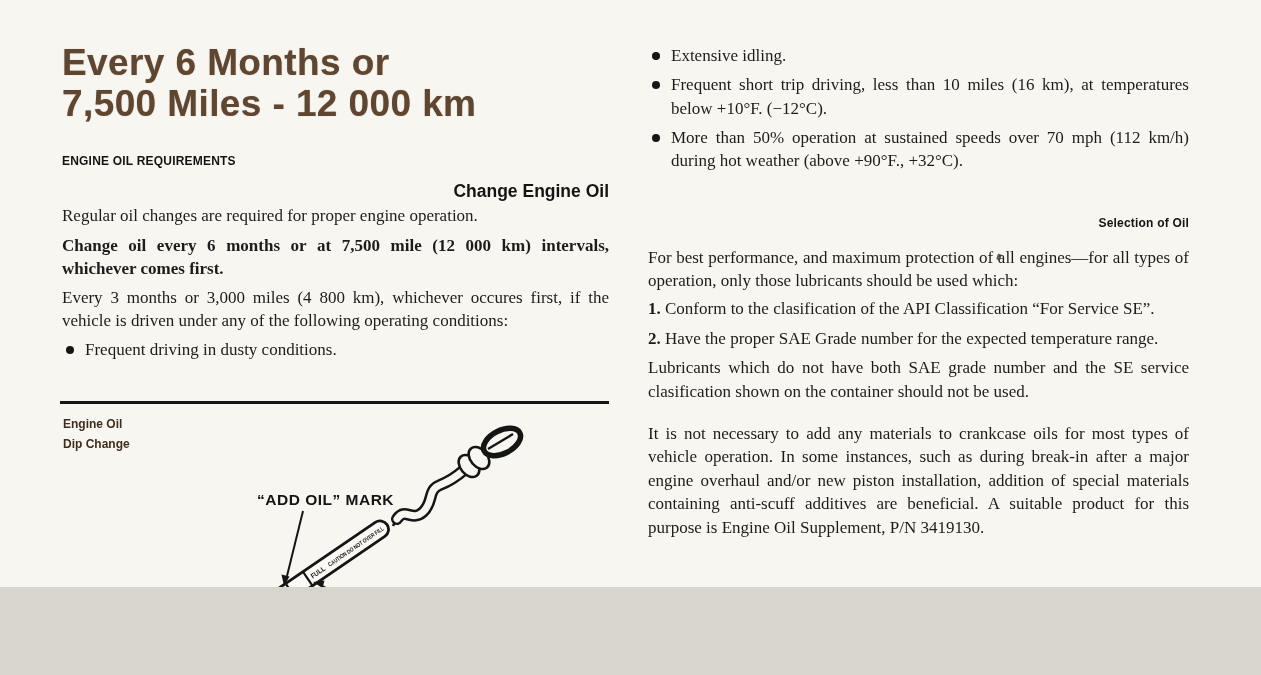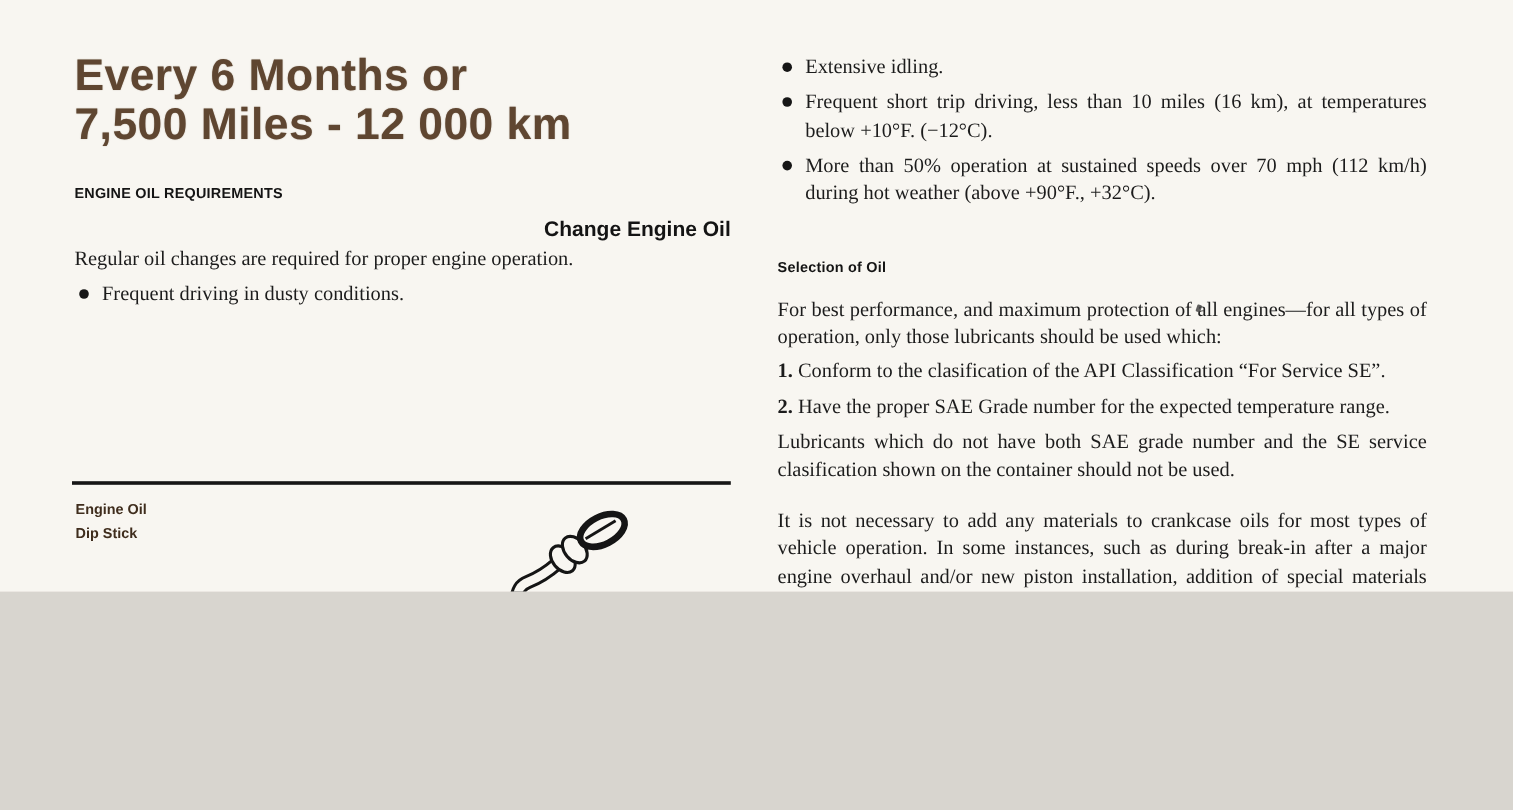--- a/index.html
+++ b/index.html
@@ -1,21 +1,21 @@
 <!DOCTYPE html>
 <html style="--paper: #f8f6f1; --ink: #1c1c1c; --title_brown: #5f4631; --caption_brown: #3f2d1d; --rule: #161616;"><head>
 <meta charset="utf-8">
 <style>
   :root{
     --paper:#f8f6f1; --ink:#1c1c1c; --title_brown:#5f4631; --caption_brown:#3f2d1d; --rule:#161616;
   }
   *{margin:0;padding:0;box-sizing:border-box;}
   body{background:#d8d5cf;font-family:"Liberation Serif",serif;}
   .page{
-    position:relative;width:1261px;height:493px;background:var(--paper);
+    position:relative;width:1261px;height:587px;background:var(--paper);
     overflow:hidden;color:var(--ink);
   }
   
   .left-col{position:absolute;left:62px;top:42px;width:547px;}
   .doc-title{
     font-family:"Liberation Sans",sans-serif;font-weight:bold;
     font-size:37px;line-height:41px;color:var(--title_brown);
     letter-spacing:0.4px;
     text-shadow:0 0 1px rgba(95,70,49,.45);
   }
@@ -37,21 +37,21 @@
     text-align:justify;
   }
   .dot{
     position:absolute;left:4px;top:8px;width:8px;height:8px;border-radius:50%;
     background:var(--rule);
   }
   .left-col ul.bullets{margin-top:5px;}
   
   .right-col{position:absolute;left:648px;top:44px;width:541px;}
   .right-col ul.bullets li{margin-bottom:5.5px;}
-  .right-col .h-section{margin-top:40px;}
+  .right-col .h-section{margin-top:40px;text-align:right;}
   .right-col .intro{margin-top:12px;}
   .right-col .num-item{margin-top:4px;}
   .right-col .num-item.second{margin-top:7px;}
   .right-col .p-lub{margin-top:5.5px;}
   .right-col .p-add{margin-top:18.5px;}
   .num{font-weight:bold;}
   
   .divider{position:absolute;left:60px;top:401px;width:549px;height:3px;background:var(--rule);}
   .fig-caption{
     position:absolute;left:63px;top:414px;
@@ -77,32 +77,34 @@
 <div class="page">
 
   <div class="left-col">
     <div class="doc-title">
       <div>Every 6 Months or</div>
       <div>7,500 Miles - 12 000 km</div>
     </div>
     <div class="h-section">ENGINE OIL REQUIREMENTS</div>
     <div class="h-sub">Change Engine Oil</div>
     <p class="body-p p1">Regular oil changes are required for proper engine operation.</p>
+    <p class="body-p p2">Change oil every 6 months or at 7,500 mile (12 000 km) intervals, whichever comes first.</p>
+    <p class="body-p p3">Every 3 months or 3,000 miles (4 800 km), whichever occures first, if the vehicle is driven under any of the following operating conditions:</p>
     <ul class="bullets">
       <li>
         <span class="dot"></span>
         <span>Frequent driving in dusty conditions.</span>
       </li>
     </ul>
   </div>
 
   <div class="divider"></div>
   <div class="fig-caption">
     <div>Engine Oil</div>
-    <div>Dip Stick</div>
+    <div>Dip Change</div>
   </div>
 
   <svg class="fig-svg" width="560" height="225" viewBox="0 0 560 225">
 
     <g transform="translate(199,194) rotate(-34.3)">
       <rect x="-6" y="-8.5" width="161" height="17" rx="8.5" fill="#faf9f5" stroke="#151515" stroke-width="2.8"></rect>
       <line x1="38" y1="-8" x2="38" y2="8" stroke="#151515" stroke-width="2.2"></line>
       <line x1="59" y1="-8" x2="59" y2="8" stroke="#151515" stroke-width="2.2"></line>
       <text class="stick-text" x="7" y="2.8" font-size="7" textLength="27" lengthAdjust="spacingAndGlyphs">ADD OIL</text>
       <text class="stick-text" x="63" y="2.8" font-size="7" textLength="16" lengthAdjust="spacingAndGlyphs">FULL</text>

